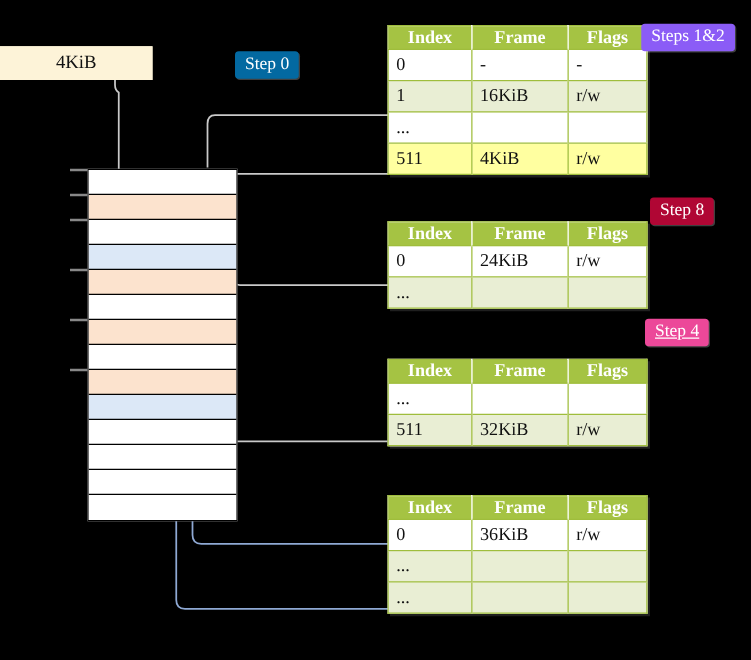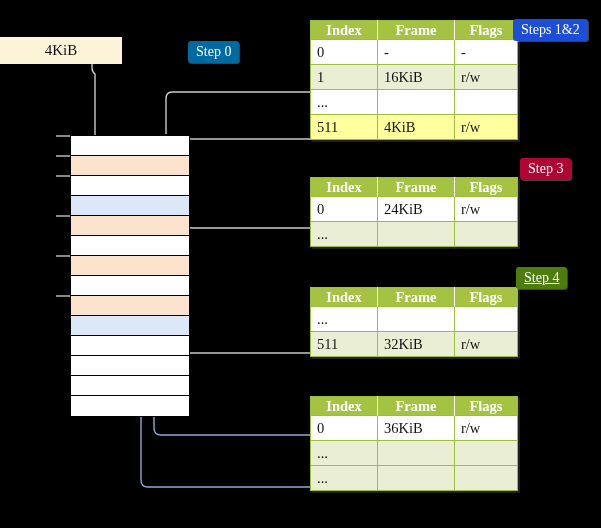--- a/index.html
+++ b/index.html
@@ -274,23 +274,23 @@
         <td>...</td>
         <td></td>
         <td></td>
       </tr>
     </tbody>
   </table>
 
   <div class="badge" style="left: 188px; top: 41px; background: #0369a1;">
     <span>Step 0</span>
   </div>
-  <div class="badge" style="left: 513px; top: 19px; background: #1d4ed8;">
+  <div class="badge" style="left: 513px; top: 19px; background: #8b5cf6;">
     <span>Steps 1&amp;2</span>
   </div>
   <div class="badge" style="left: 520px; top: 158px; background: rgb(176, 6, 52);">
-    <span>Step 3</span>
-  </div>
-  <div class="badge" style="left: 516px; top: 267px; background: #4d7c0f; text-decoration: underline;">
+    <span>Step 8</span>
+  </div>
+  <div class="badge" style="left: 516px; top: 255px; background: #ec4899; text-decoration: underline;">
     <span>Step 4</span>
   </div>
 
 </div>
 
 </body></html>

